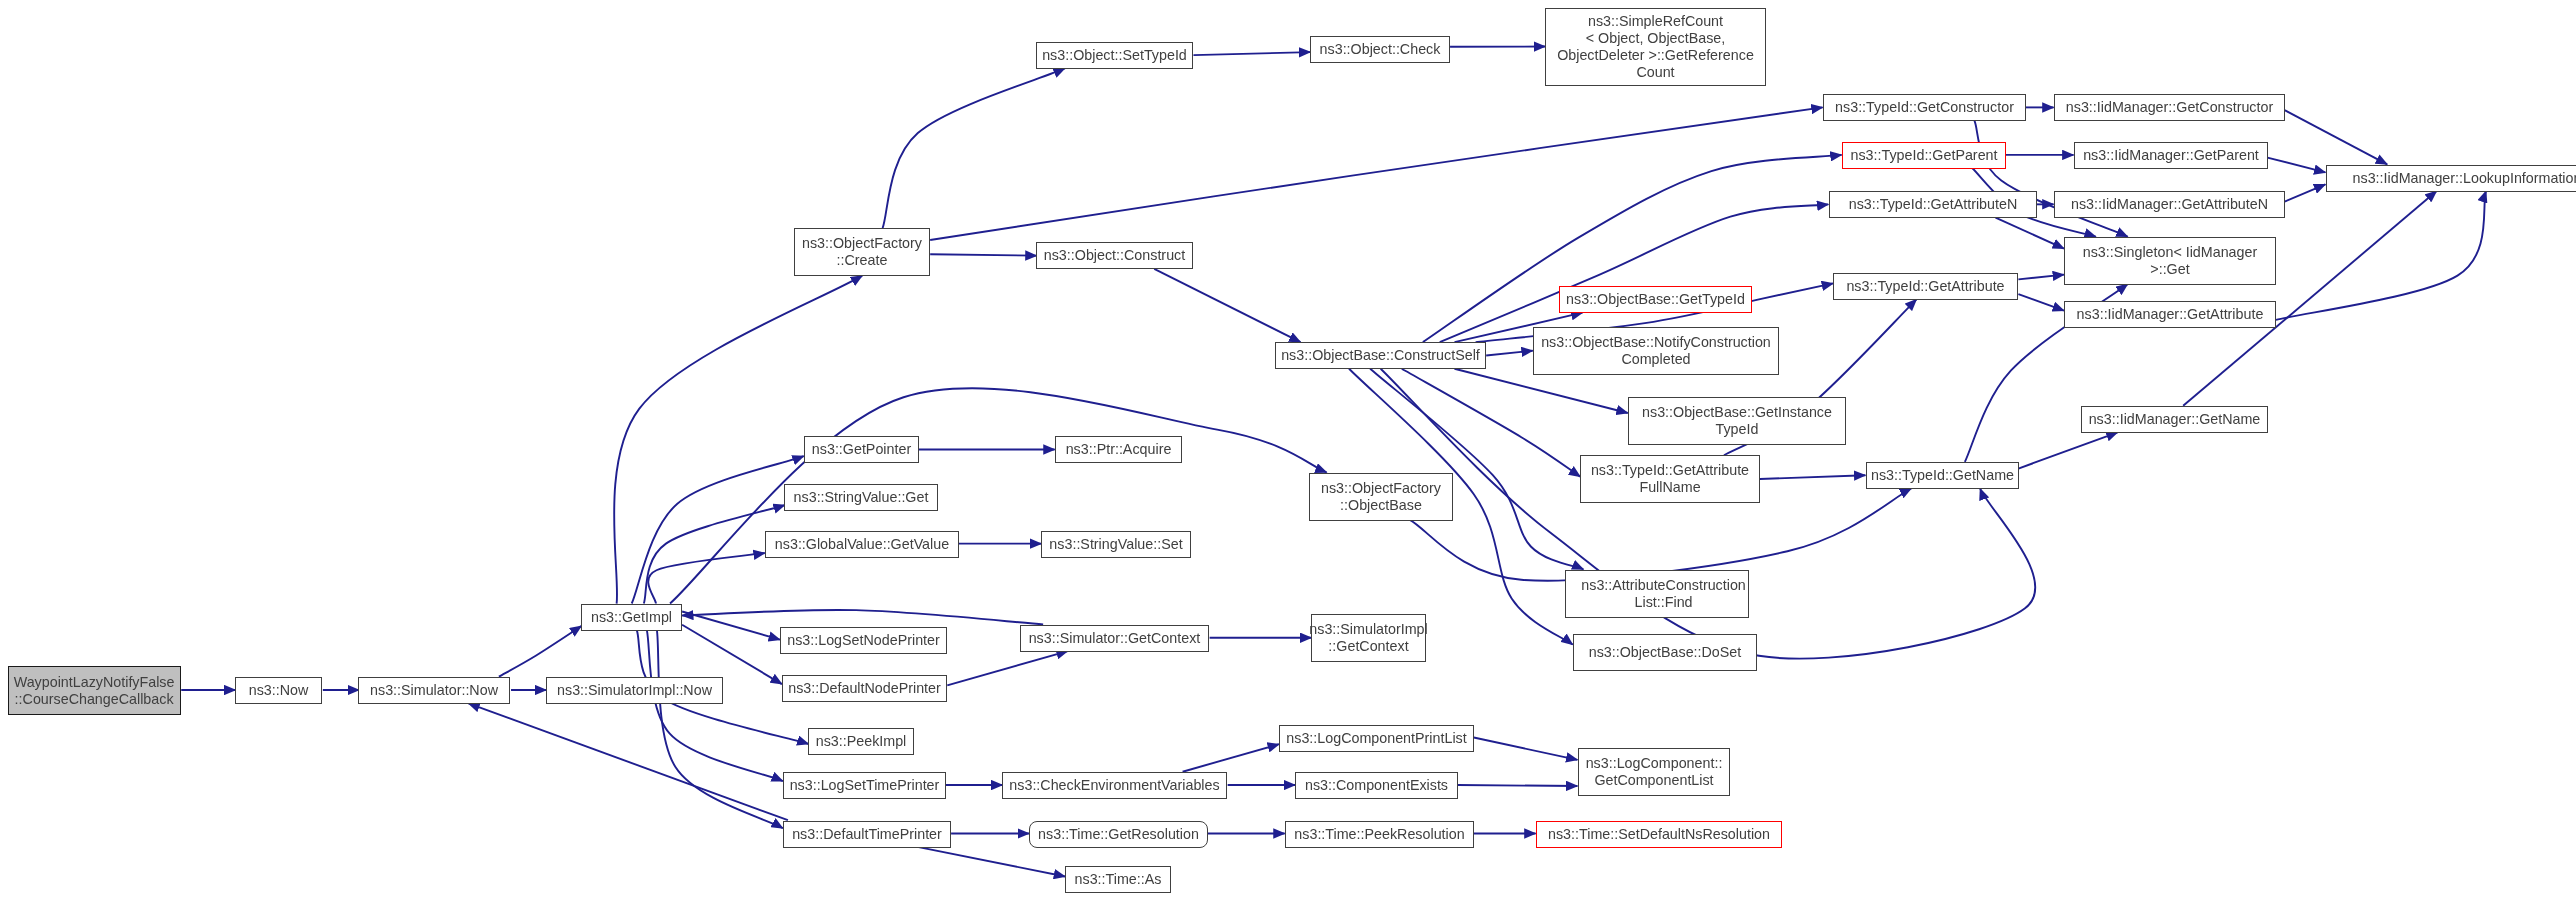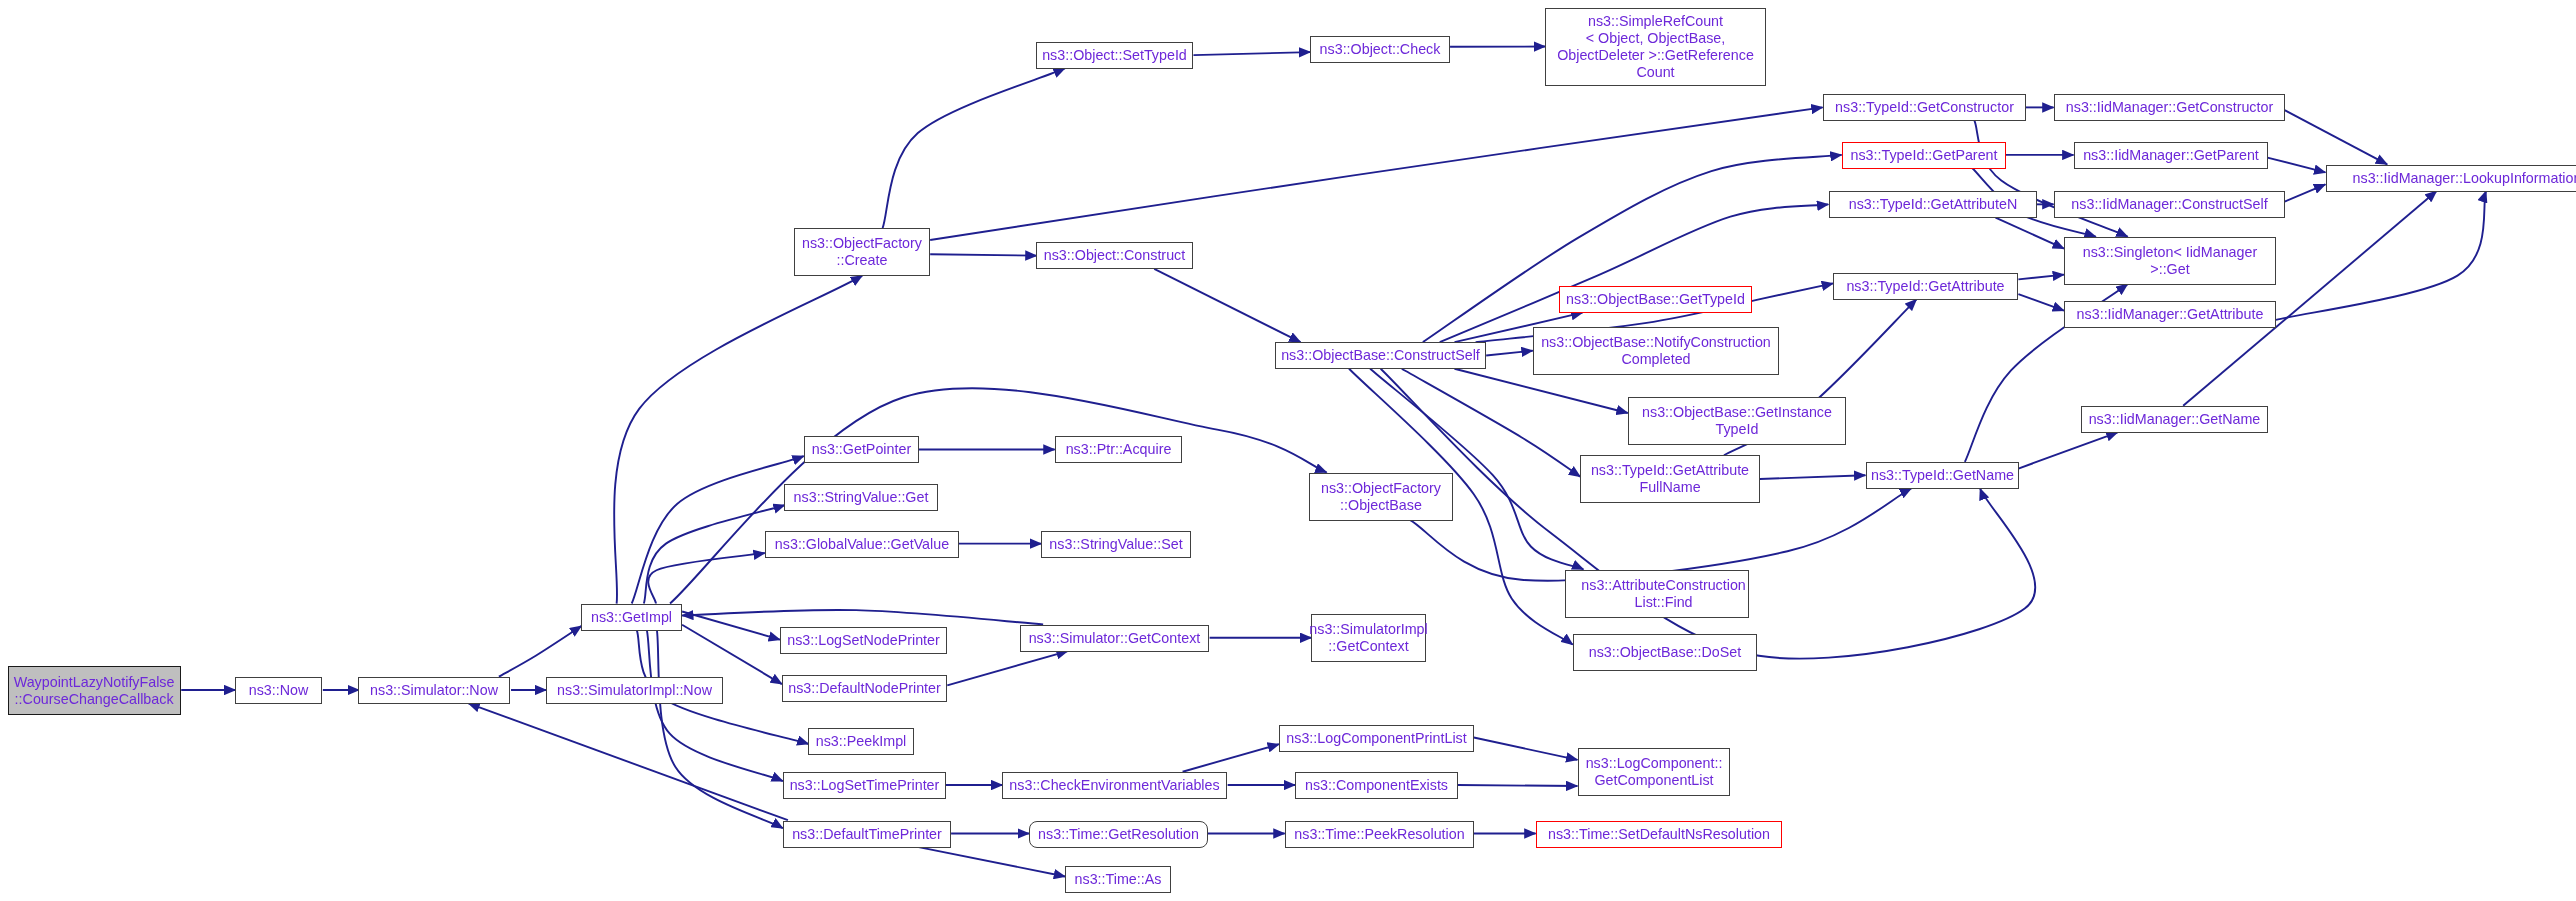--- a/index.html
+++ b/index.html
@@ -3,21 +3,21 @@
 <meta charset="utf-8">
 <title>Call Graph</title>
 <style>
   html,body{margin:0;padding:0;background:#ffffff;}
   .graph-container{position:relative;width:2576px;height:901px;background:#ffffff;overflow:hidden;
     font-family:"Liberation Sans",sans-serif;}
   svg.edges-layer{position:absolute;left:0;top:0;z-index:1;}
   path.edge{fill:none;stroke:var(--edge-color,#1f1f8f);stroke-width:2;}
   .node{position:absolute;z-index:2;background:#ffffff;border:1.9px solid var(--node-border,#404040);
     box-sizing:border-box;display:flex;flex-direction:column;align-items:center;justify-content:center;
-    text-align:center;font-size:14.3px;line-height:17px;color:#6d28d9;white-space:nowrap;padding:1px 2.9px;}
+    text-align:center;font-size:14.3px;line-height:17px;color:#404040;white-space:nowrap;padding:1px 2.9px;}
   .node span{display:block;}
   .node.red{border-color:var(--red-border,#ff0000);}
   .node.start{background:var(--start-fill,#bfbfbf);border-color:#1a1a1a;}
 </style>
 </head>
 <body>
 
 <div class="graph-container" id="canvas">
   <svg class="edges-layer" id="edges" width="2576" height="901" viewBox="0 0 2709 948">
     <defs>
@@ -168,21 +168,21 @@
     <div class="node" style="left: 1866px; top: 462px; width: 153px; height: 27px;">
       <span>ns3::TypeId::GetName</span>
     </div>
     <div class="node" style="left: 2054px; top: 94px; width: 231px; height: 27px;">
       <span>ns3::IidManager::GetConstructor</span>
     </div>
     <div class="node" style="left: 2074px; top: 142px; width: 194px; height: 27px;">
       <span>ns3::IidManager::GetParent</span>
     </div>
     <div class="node" style="left: 2054px; top: 191px; width: 231px; height: 27px;">
-      <span>ns3::IidManager::ConstructSelf</span>
+      <span>ns3::IidManager::GetAttributeN</span>
     </div>
     <div class="node" style="left: 2064px; top: 237px; width: 212px; height: 48px;">
       <span>ns3::Singleton&lt; IidManager</span>
       <span>&gt;::Get</span>
     </div>
     <div class="node" style="left: 2064px; top: 301px; width: 212px; height: 27px;">
       <span>ns3::IidManager::GetAttribute</span>
     </div>
     <div class="node" style="left: 2081px; top: 406px; width: 187px; height: 27px;">
       <span>ns3::IidManager::GetName</span>

